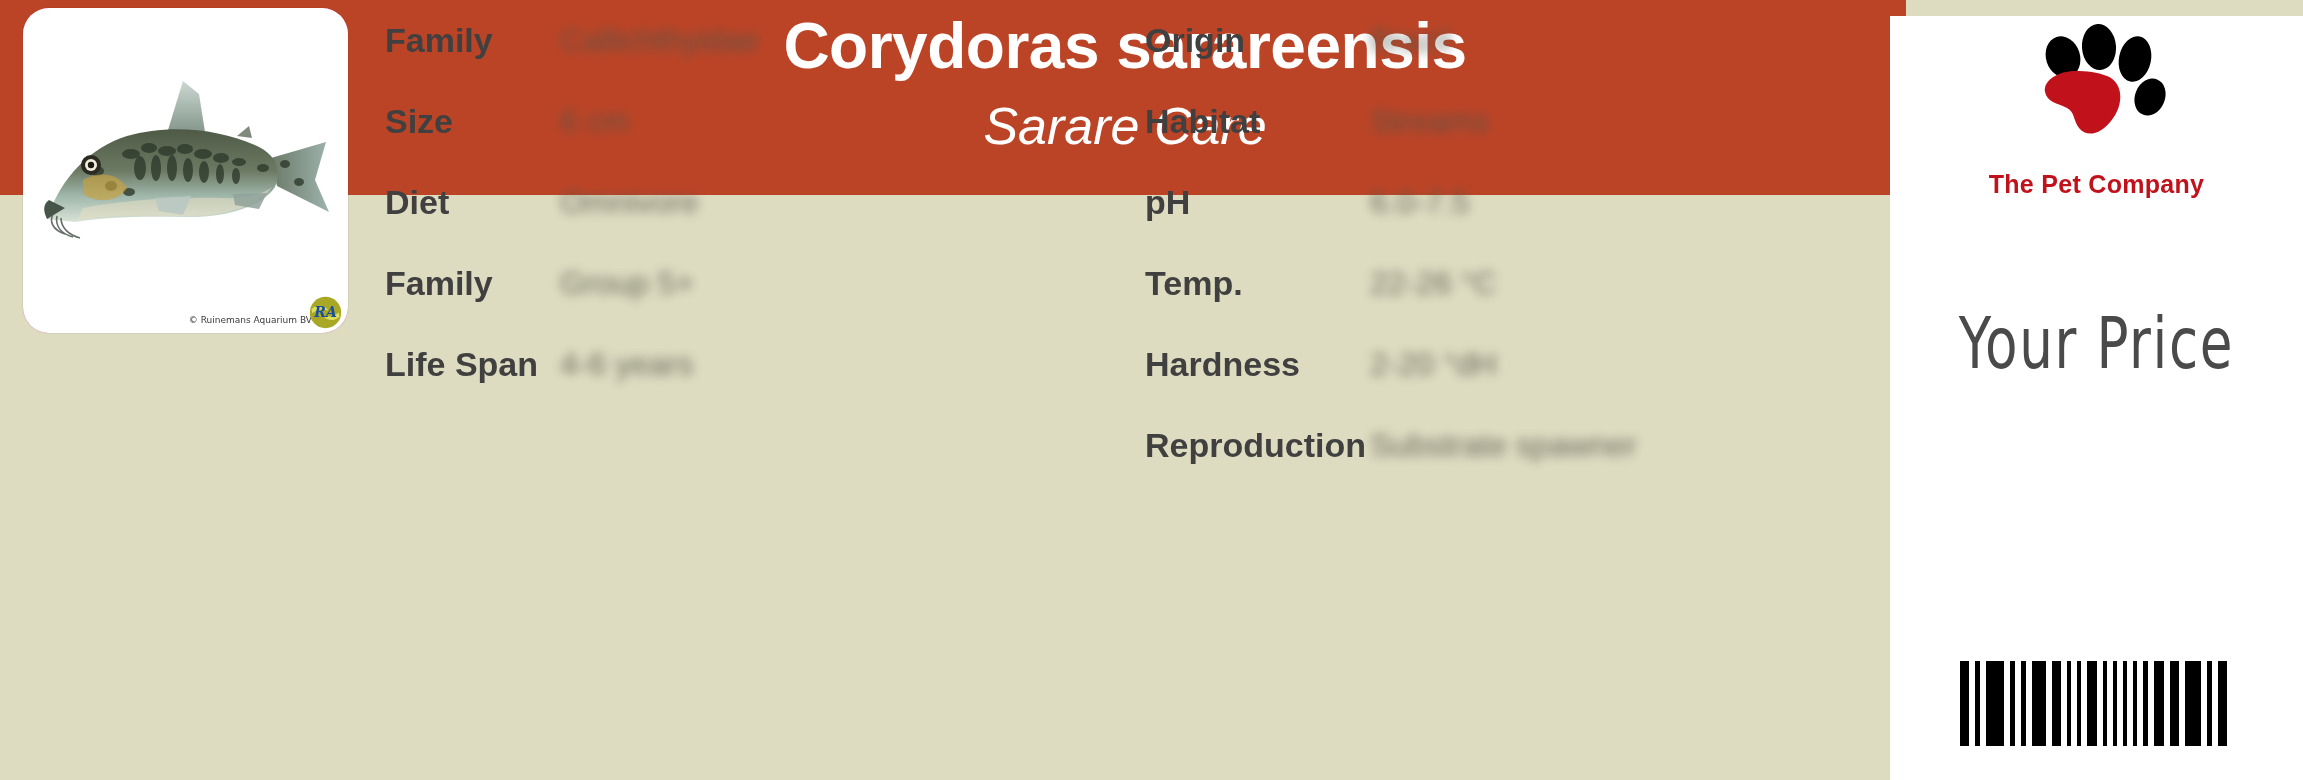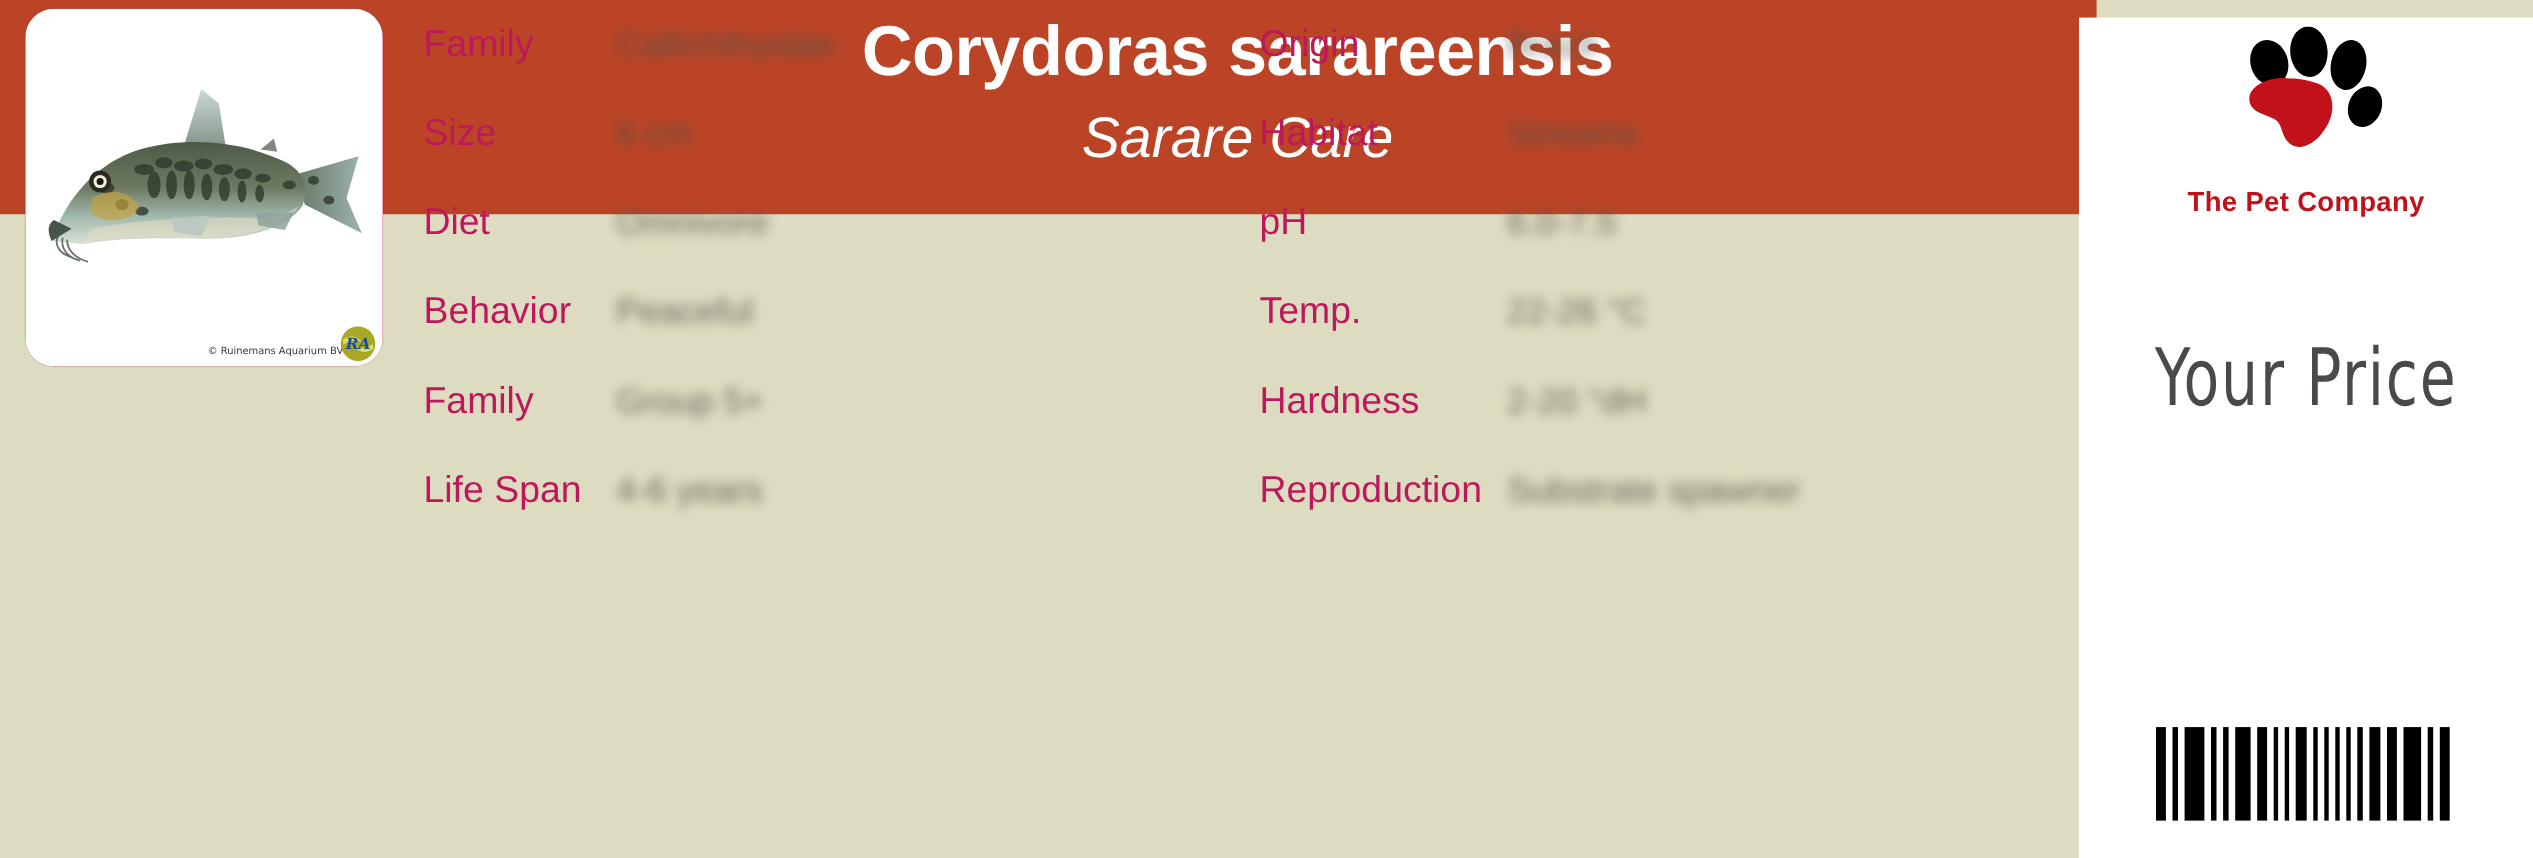--- a/index.html
+++ b/index.html
@@ -112,22 +112,22 @@
   #spec-col-right { left: 1145px; width: 740px; }
 
   .spec-row {
     position: relative;
     height: 81px;
     display: flex;
     align-items: center;
   }
   .spec-label {
     font-size: 34px;
-    font-weight: normal;
-    color: #be185d;
+    font-weight: bold;
+    color: #404040;
     white-space: nowrap;
   }
   #spec-col-left  .spec-label { width: 175px; }
   #spec-col-right .spec-label { width: 225px; }
 
   .spec-value {
     font-size: 32px;
     color: #55554c;
     white-space: nowrap;
     filter: blur(5.5px);
@@ -306,24 +306,20 @@
     </div>
     <div class="spec-row">
       <span class="spec-label">Size</span>
       <span class="spec-value">6 cm</span>
     </div>
     <div class="spec-row">
       <span class="spec-label">Diet</span>
       <span class="spec-value">Omnivore</span>
     </div>
     <div class="spec-row">
-      <span class="spec-label">Behavior</span>
-      <span class="spec-value">Peaceful</span>
-    </div>
-    <div class="spec-row">
       <span class="spec-label">Family</span>
       <span class="spec-value">Group 5+</span>
     </div>
     <div class="spec-row">
       <span class="spec-label">Life Span</span>
       <span class="spec-value">4-6 years</span>
     </div>
   </div>
 
   <div id="spec-col-right" class="spec-col">

